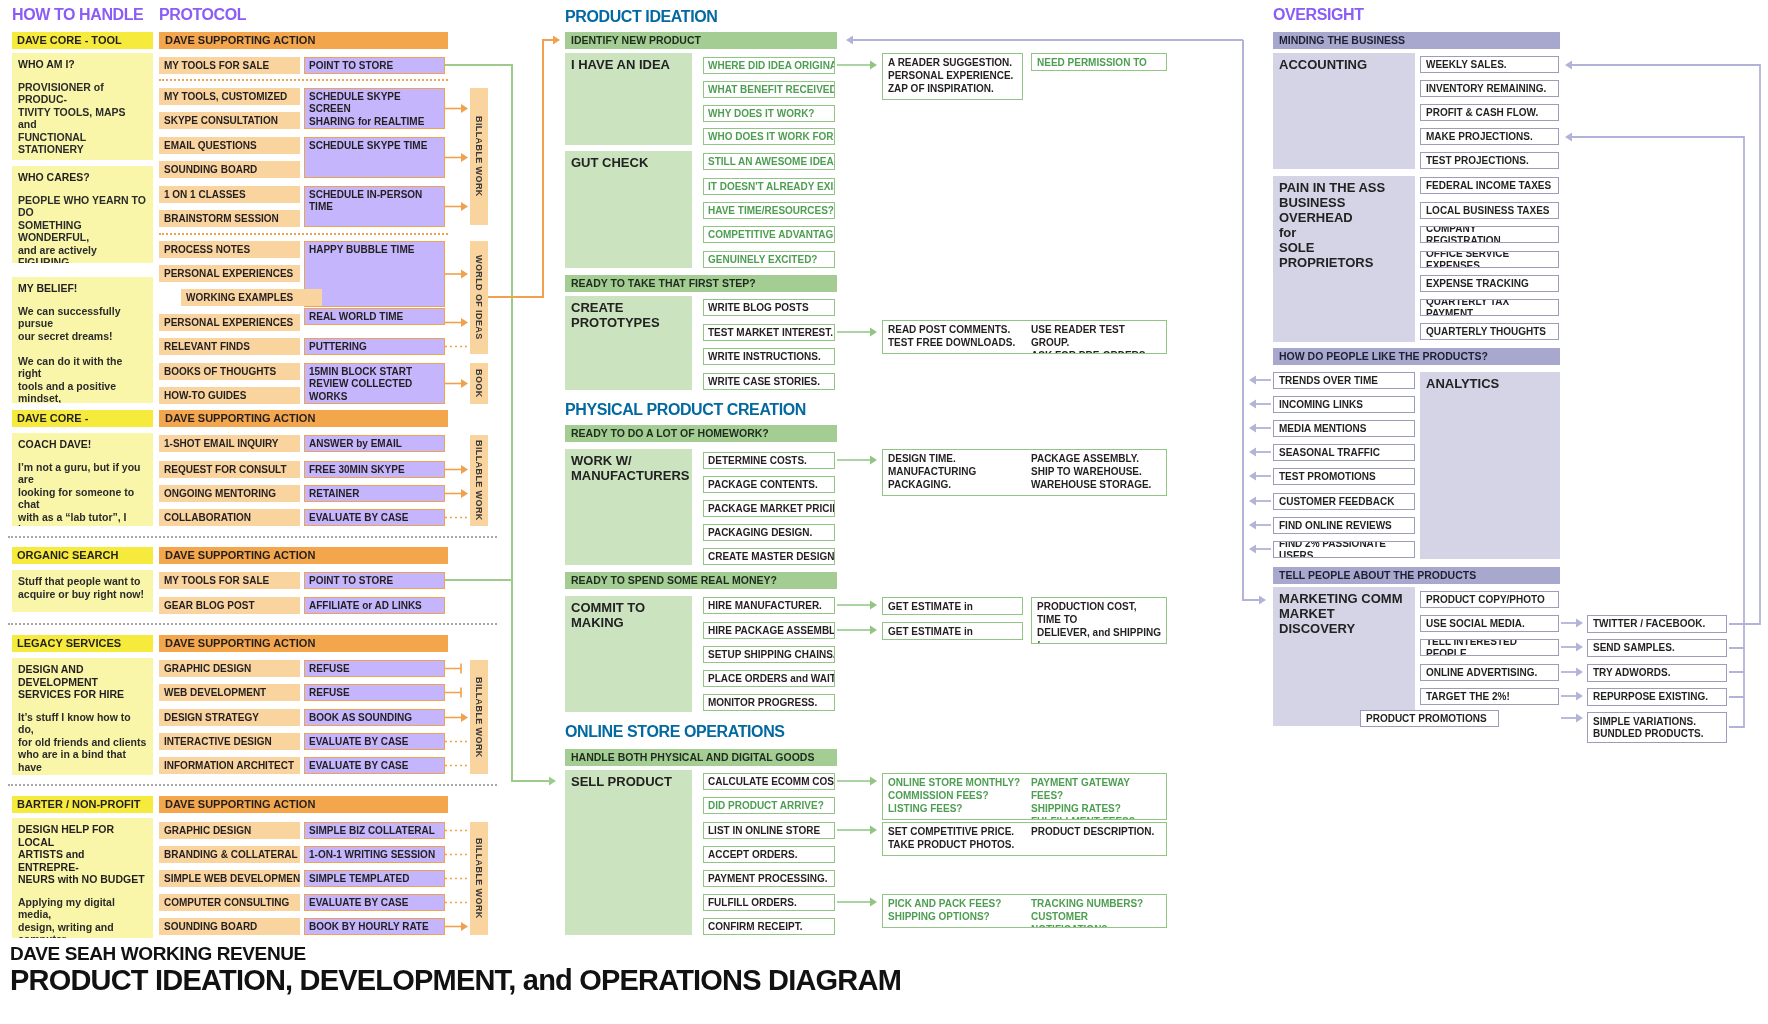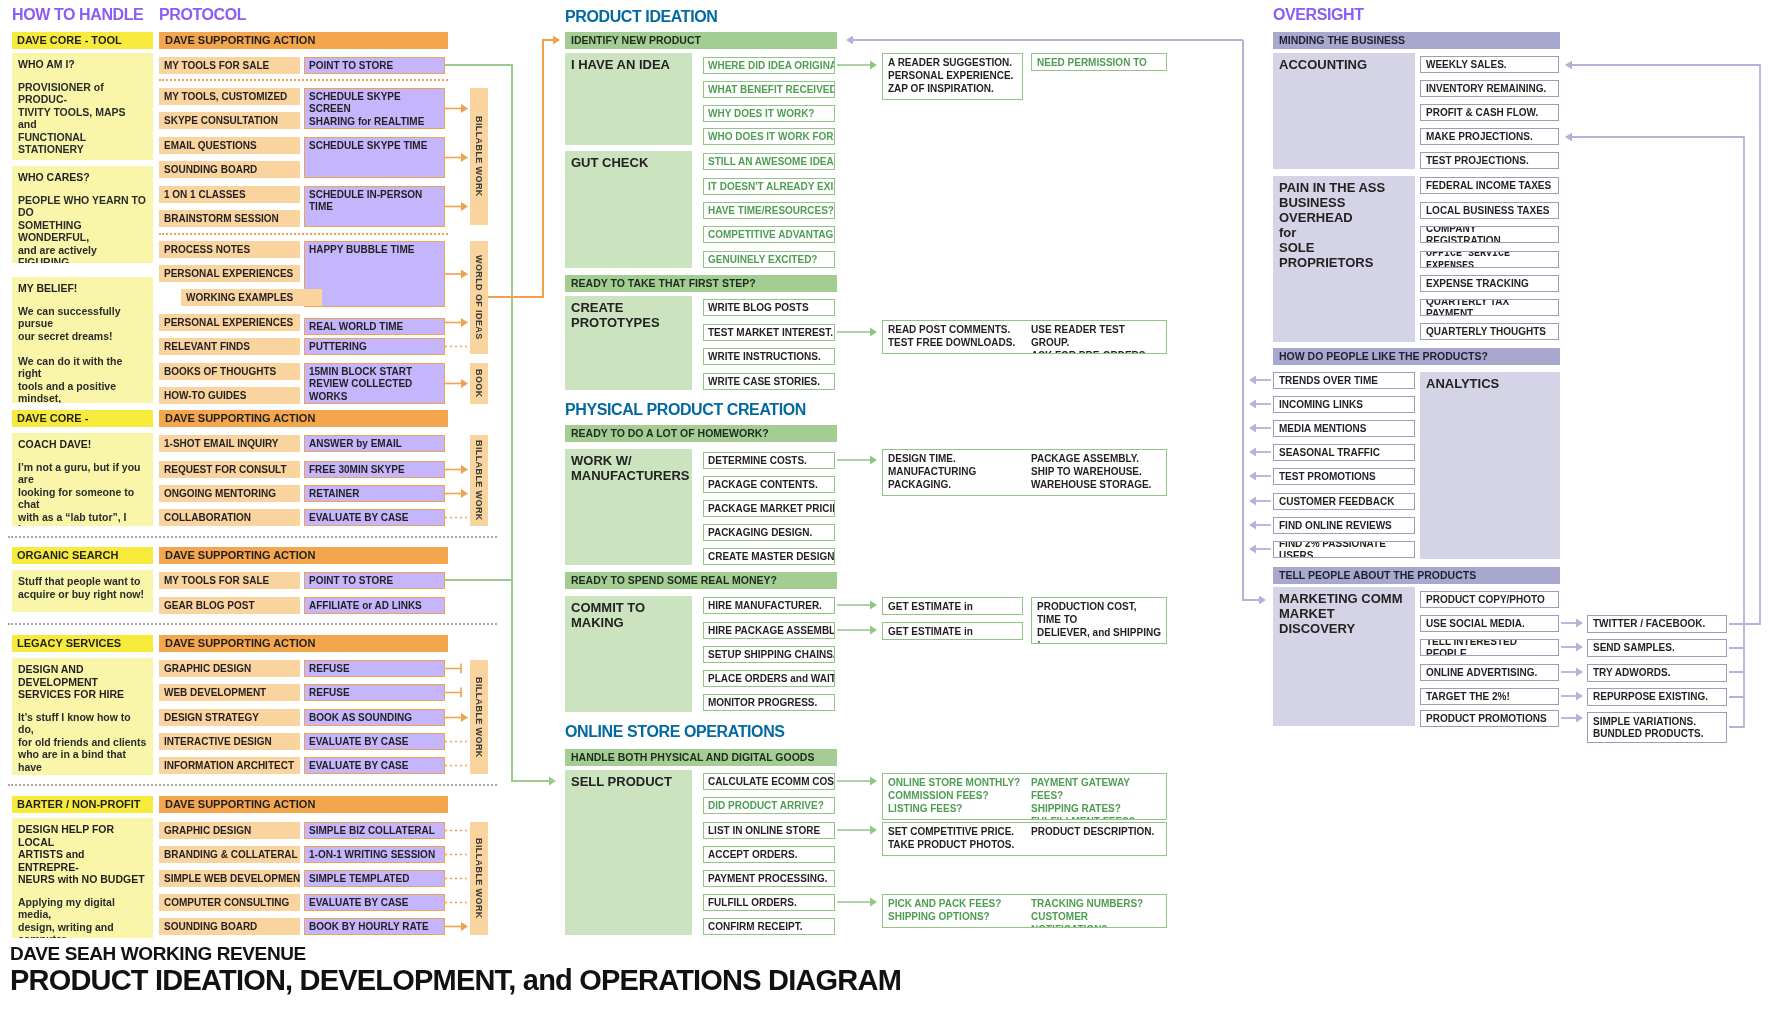--- a/index.html
+++ b/index.html
@@ -129,21 +129,21 @@
       <div class="abs oaction" style="left: 304px; top: 137px; width: 141px; height: 41px;">SCHEDULE SKYPE TIME</div>
       <div class="abs ocell" style="left: 159px; top: 161px; width: 141px; height: 17px;">SOUNDING BOARD</div>
       <div class="abs ocell" style="left: 159px; top: 186px; width: 141px; height: 17px;">1 ON 1 CLASSES</div>
       <div class="abs oaction" style="left: 304px; top: 186px; width: 141px; height: 41px;">SCHEDULE IN-PERSON TIME</div>
       <div class="abs ocell" style="left: 159px; top: 210px; width: 141px; height: 17px;">BRAINSTORM SESSION</div>
       <div class="abs ocell" style="left: 159px; top: 241px; width: 141px; height: 17px;">PROCESS NOTES</div>
       <div class="abs oaction" style="left: 304px; top: 241px; width: 141px; height: 66px;">HAPPY BUBBLE TIME</div>
       <div class="abs ocell" style="left: 159px; top: 265px; width: 141px; height: 17px;">PERSONAL EXPERIENCES</div>
       <div class="abs ocell" style="left: 159px; top: 289px; width: 141px; height: 17px; margin-left: 22px;">WORKING EXAMPLES</div>
       <div class="abs ocell" style="left: 159px; top: 314px; width: 141px; height: 17px;">PERSONAL EXPERIENCES</div>
-      <div class="abs oaction" style="left: 304px; top: 318px; width: 141px; height: 17px;">REAL WORLD TIME</div>
+      <div class="abs oaction" style="left: 304px; top: 308px; width: 141px; height: 17px;">REAL WORLD TIME</div>
       <div class="abs ocell" style="left: 159px; top: 338px; width: 141px; height: 17px;">RELEVANT FINDS</div>
       <div class="abs oaction" style="left: 304px; top: 338px; width: 141px; height: 17px;">PUTTERING</div>
       <div class="abs ocell" style="left: 159px; top: 363px; width: 141px; height: 17px;">BOOKS OF THOUGHTS</div>
       <div class="abs oaction" style="left: 304px; top: 363px; width: 141px; height: 41px;">15MIN BLOCK START
 REVIEW COLLECTED WORKS</div>
       <div class="abs ocell" style="left: 159px; top: 387px; width: 141px; height: 17px;">HOW-TO GUIDES</div>
       <div class="abs obar" style="left: 470px; top: 88px; width: 18px; height: 137px;">BILLABLE WORK</div>
       <div class="abs obar" style="left: 470px; top: 241px; width: 18px; height: 113px;">WORLD OF IDEAS</div>
       <div class="abs obar" style="left: 470px; top: 363px; width: 18px; height: 41px;">BOOK</div>
       <div class="abs ohead" style="left: 159px; top: 410px; width: 289px; height: 17px;">DAVE SUPPORTING ACTION</div>
@@ -266,41 +266,41 @@
       <div class="abs litem" style="left: 1420px; top: 104px; width: 139px; height: 17px;">PROFIT &amp; CASH FLOW.</div>
       <div class="abs litem" style="left: 1420px; top: 128px; width: 139px; height: 17px;">MAKE PROJECTIONS.</div>
       <div class="abs litem" style="left: 1420px; top: 152px; width: 139px; height: 17px;">TEST PROJECTIONS.</div>
       <div class="abs lbox" style="left: 1273px; top: 176px; width: 142px; height: 166px;">PAIN IN THE ASS
 BUSINESS OVERHEAD
 for
 SOLE PROPRIETORS</div>
       <div class="abs litem" style="left: 1420px; top: 177px; width: 139px; height: 17px;">FEDERAL INCOME TAXES</div>
       <div class="abs litem" style="left: 1420px; top: 202px; width: 139px; height: 17px;">LOCAL BUSINESS TAXES</div>
       <div class="abs litem" style="left: 1420px; top: 226px; width: 139px; height: 17px;">COMPANY REGISTRATION</div>
-      <div class="abs litem" style="left: 1420px; top: 251px; width: 139px; height: 17px; font-family: Liberation Mono, monospace;">OFFICE SERVICE EXPENSES</div>
+      <div class="abs litem" style="left: 1420px; top: 251px; width: 139px; height: 17px;">OFFICE SERVICE EXPENSES</div>
       <div class="abs litem" style="left: 1420px; top: 275px; width: 139px; height: 17px;">EXPENSE TRACKING</div>
       <div class="abs litem" style="left: 1420px; top: 299px; width: 139px; height: 17px;">QUARTERLY TAX PAYMENT</div>
       <div class="abs litem" style="left: 1420px; top: 323px; width: 139px; height: 17px;">QUARTERLY THOUGHTS</div>
       <div class="abs lbox" style="left: 1420px; top: 372px; width: 140px; height: 187px;">ANALYTICS</div>
       <div class="abs litem" style="left: 1273px; top: 372px; width: 142px; height: 17px;">TRENDS OVER TIME</div>
       <div class="abs litem" style="left: 1273px; top: 396px; width: 142px; height: 17px;">INCOMING LINKS</div>
       <div class="abs litem" style="left: 1273px; top: 420px; width: 142px; height: 17px;">MEDIA MENTIONS</div>
       <div class="abs litem" style="left: 1273px; top: 444px; width: 142px; height: 17px;">SEASONAL TRAFFIC</div>
       <div class="abs litem" style="left: 1273px; top: 468px; width: 142px; height: 17px;">TEST PROMOTIONS</div>
       <div class="abs litem" style="left: 1273px; top: 493px; width: 142px; height: 17px;">CUSTOMER FEEDBACK</div>
       <div class="abs litem" style="left: 1273px; top: 517px; width: 142px; height: 17px;">FIND ONLINE REVIEWS</div>
       <div class="abs litem" style="left: 1273px; top: 541px; width: 142px; height: 17px;">FIND 2% PASSIONATE USERS</div>
       <div class="abs lbox" style="left: 1273px; top: 587px; width: 142px; height: 139px;">MARKETING COMM
 MARKET DISCOVERY</div>
       <div class="abs litem" style="left: 1420px; top: 591px; width: 139px; height: 17px;">PRODUCT COPY/PHOTO</div>
       <div class="abs litem" style="left: 1420px; top: 615px; width: 139px; height: 17px;">USE SOCIAL MEDIA.</div>
       <div class="abs litem" style="left: 1420px; top: 639px; width: 139px; height: 17px;">TELL INTERESTED PEOPLE.</div>
       <div class="abs litem" style="left: 1420px; top: 664px; width: 139px; height: 17px;">ONLINE ADVERTISING.</div>
       <div class="abs litem" style="left: 1420px; top: 688px; width: 139px; height: 17px;">TARGET THE 2%!</div>
-      <div class="abs litem" style="left: 1420px; top: 710px; width: 139px; height: 17px;">PRODUCT PROMOTIONS</div>
+      <div class="abs litem" style="left: 1360px; top: 710px; width: 139px; height: 17px;">PRODUCT PROMOTIONS</div>
       <div class="abs litem" style="left: 1587px; top: 615px; width: 140px; height: 18px;">TWITTER / FACEBOOK.</div>
       <div class="abs litem" style="left: 1587px; top: 639px; width: 140px; height: 18px;">SEND SAMPLES.</div>
       <div class="abs litem" style="left: 1587px; top: 664px; width: 140px; height: 18px;">TRY ADWORDS.</div>
       <div class="abs litem" style="left: 1587px; top: 688px; width: 140px; height: 18px;">REPURPOSE EXISTING.</div>
       <div class="abs litem" style="left: 1587px; top: 712px; width: 140px; height: 31px;">SIMPLE VARIATIONS.
 BUNDLED PRODUCTS.</div>
     </div>
   <svg id="wires" width="1768" height="1024" viewBox="0 0 1768 1024">
       <path d="M445,108.5 H463" stroke="#F0A14D" stroke-width="1.6" fill="none"></path>
       <path d="M445,157.5 H463" stroke="#F0A14D" stroke-width="1.6" fill="none"></path>

